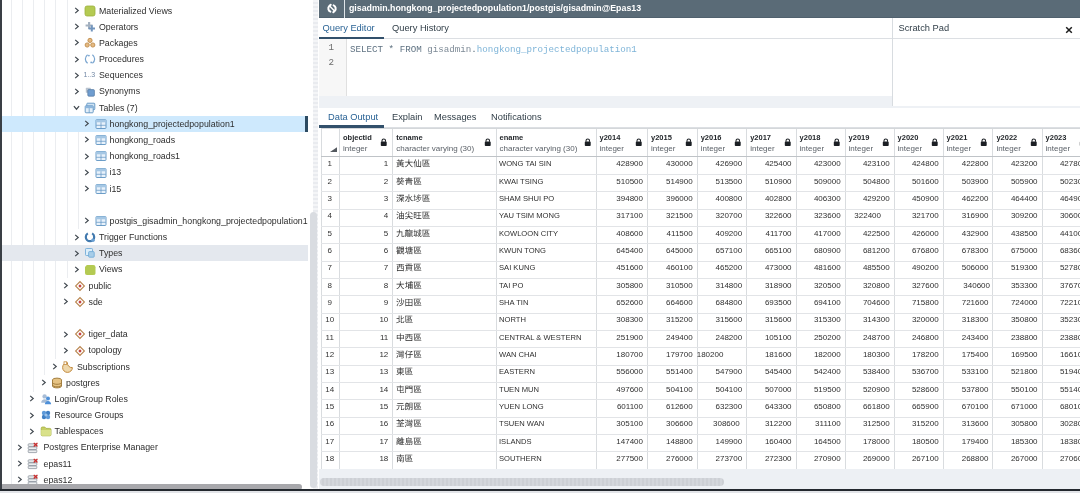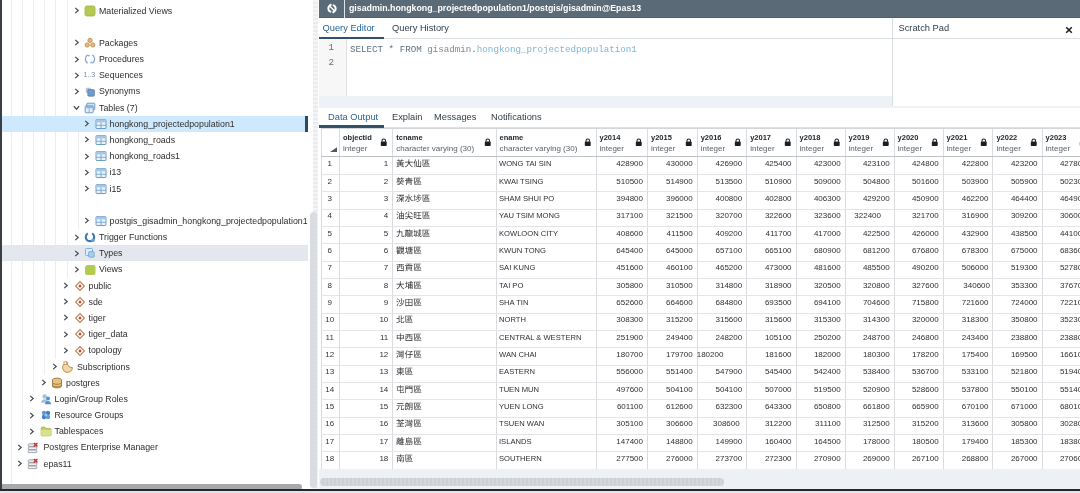--- a/index.html
+++ b/index.html
@@ -181,20 +181,30 @@
       <div class="gd" style="left:77.6px;top:116.3px;height:113.2px"></div>
       <div class="trow" style="top:2.5px">
         <svg class="ch" style="left:71.5px;top:3.6px" width="9" height="9">
           <path d="M3.2 1.9 L6.2 4.5 L3.2 7.1" fill="none" stroke="#444b52" stroke-width="1.25"></path>
         </svg>
         <svg class="ti" style="left:84.0px;top:2.3px" width="12" height="12" viewBox="0 0 12 12">
           <rect x="1" y="1" width="10" height="10" rx="2" fill="#b4ca52" stroke="#9db13e" stroke-width="0.8"></rect>
         </svg>
         <span class="tl" style="left:99.0px">Materialized Views</span>
       </div>
+      <div class="trow" style="top:18.7px">
+        <svg class="ch" style="left:71.5px;top:3.6px" width="9" height="9">
+          <path d="M3.2 1.9 L6.2 4.5 L3.2 7.1" fill="none" stroke="#444b52" stroke-width="1.25"></path>
+        </svg>
+        <svg class="ti" style="left:84.0px;top:2.3px" width="12" height="12" viewBox="0 0 12 12">
+          <path d="M4 1h2.2v2.4h2.4v2.2H6.2v2.4H4V5.6H1.6V3.4H4z" fill="#a4b1c0"></path>
+          <path d="M6.8 4.2h2v2.2h2.2v2H8.8v2.2h-2V8.4H4.6v-2h2.2z" fill="#7295bd"></path>
+        </svg>
+        <span class="tl" style="left:99.0px">Operators</span>
+      </div>
       <div class="trow" style="top:34.9px">
         <svg class="ch" style="left:71.5px;top:3.6px" width="9" height="9">
           <path d="M3.2 1.9 L6.2 4.5 L3.2 7.1" fill="none" stroke="#444b52" stroke-width="1.25"></path>
         </svg>
         <svg class="ti" style="left:84.0px;top:2.3px" width="12" height="12" viewBox="0 0 12 12">
           <circle cx="6" cy="3.4" r="2.1" fill="#e4b983" stroke="#c08c4a" stroke-width="0.9"></circle>
           <circle cx="3.2" cy="8" r="2.1" fill="#e4b983" stroke="#c08c4a" stroke-width="0.9"></circle>
           <circle cx="8.8" cy="8" r="2.1" fill="#e4b983" stroke="#c08c4a" stroke-width="0.9"></circle>
         </svg>
         <span class="tl" style="left:99.0px">Packages</span>
@@ -356,30 +366,20 @@
       </div>
       <div class="trow" style="top:293.7px">
         <svg class="ch" style="left:61.0px;top:3.6px" width="9" height="9">
           <path d="M3.2 1.9 L6.2 4.5 L3.2 7.1" fill="none" stroke="#444b52" stroke-width="1.25"></path>
         </svg>
         <svg class="ti" style="left:73.5px;top:2.3px" width="12" height="12" viewBox="0 0 12 12">
           <rect x="2.9" y="2.9" width="6.2" height="6.2" transform="rotate(45 6 6)" fill="#fff" stroke="#b9854e" stroke-width="1.1"></rect>
           <rect x="4.8" y="4.8" width="2.4" height="2.4" transform="rotate(45 6 6)" fill="#c43d3d"></rect>
         </svg>
         <span class="tl" style="left:88.5px">sde</span>
-      </div>
-      <div class="trow" style="top:309.9px">
-        <svg class="ch" style="left:61.0px;top:3.6px" width="9" height="9">
-          <path d="M3.2 1.9 L6.2 4.5 L3.2 7.1" fill="none" stroke="#444b52" stroke-width="1.25"></path>
-        </svg>
-        <svg class="ti" style="left:73.5px;top:2.3px" width="12" height="12" viewBox="0 0 12 12">
-          <rect x="2.9" y="2.9" width="6.2" height="6.2" transform="rotate(45 6 6)" fill="#fff" stroke="#b9854e" stroke-width="1.1"></rect>
-          <rect x="4.8" y="4.8" width="2.4" height="2.4" transform="rotate(45 6 6)" fill="#c43d3d"></rect>
-        </svg>
-        <span class="tl" style="left:88.5px">tiger</span>
       </div>
       <div class="trow" style="top:326.1px">
         <svg class="ch" style="left:61.0px;top:3.6px" width="9" height="9">
           <path d="M3.2 1.9 L6.2 4.5 L3.2 7.1" fill="none" stroke="#444b52" stroke-width="1.25"></path>
         </svg>
         <svg class="ti" style="left:73.5px;top:2.3px" width="12" height="12" viewBox="0 0 12 12">
           <rect x="2.9" y="2.9" width="6.2" height="6.2" transform="rotate(45 6 6)" fill="#fff" stroke="#b9854e" stroke-width="1.1"></rect>
           <rect x="4.8" y="4.8" width="2.4" height="2.4" transform="rotate(45 6 6)" fill="#c43d3d"></rect>
         </svg>
         <span class="tl" style="left:88.5px">tiger_data</span>
@@ -466,20 +466,32 @@
         <svg class="ch" style="left:14.5px;top:3.6px" width="9" height="9">
           <path d="M3.2 1.9 L6.2 4.5 L3.2 7.1" fill="none" stroke="#444b52" stroke-width="1.25"></path>
         </svg>
         <svg class="ti" style="left:27.0px;top:2.3px" width="12" height="12" viewBox="0 0 12 12">
           <rect x="1.2" y="1.8" width="8.6" height="2.6" rx="0.7" fill="#eceef0" stroke="#8e969e" stroke-width="0.8"></rect>
           <rect x="1.2" y="4.9" width="8.6" height="2.6" rx="0.7" fill="#eceef0" stroke="#8e969e" stroke-width="0.8"></rect>
           <rect x="1.2" y="8" width="8.6" height="2.6" rx="0.7" fill="#eceef0" stroke="#8e969e" stroke-width="0.8"></rect>
           <path d="M7.2 0.4l1.4 1.4 1.4-1.4 0.9 0.9-1.4 1.4 1.4 1.4-0.9 0.9-1.4-1.4-1.4 1.4-0.9-0.9 1.4-1.4-1.4-1.4z" fill="#cc2a2a"></path>
         </svg>
         <span class="tl" style="left:43.5px">epas11</span>
+      </div>
+      <div class="trow" style="top:471.7px">
+        <svg class="ch" style="left:14.5px;top:3.6px" width="9" height="9">
+          <path d="M3.2 1.9 L6.2 4.5 L3.2 7.1" fill="none" stroke="#444b52" stroke-width="1.25"></path>
+        </svg>
+        <svg class="ti" style="left:27.0px;top:2.3px" width="12" height="12" viewBox="0 0 12 12">
+          <rect x="1.2" y="1.8" width="8.6" height="2.6" rx="0.7" fill="#eceef0" stroke="#8e969e" stroke-width="0.8"></rect>
+          <rect x="1.2" y="4.9" width="8.6" height="2.6" rx="0.7" fill="#eceef0" stroke="#8e969e" stroke-width="0.8"></rect>
+          <rect x="1.2" y="8" width="8.6" height="2.6" rx="0.7" fill="#eceef0" stroke="#8e969e" stroke-width="0.8"></rect>
+          <path d="M7.2 0.4l1.4 1.4 1.4-1.4 0.9 0.9-1.4 1.4 1.4 1.4-0.9 0.9-1.4-1.4-1.4 1.4-0.9-0.9 1.4-1.4-1.4-1.4z" fill="#cc2a2a"></path>
+        </svg>
+        <span class="tl" style="left:43.5px">epas12</span>
       </div>
       <div id="treehsb"></div>
     </div>
   <div id="vsb">
       <div class="strip"></div>
       <div class="th"></div>
     </div>
   <div id="winl"></div>
   <div id="qt">
     <div id="connbar">

